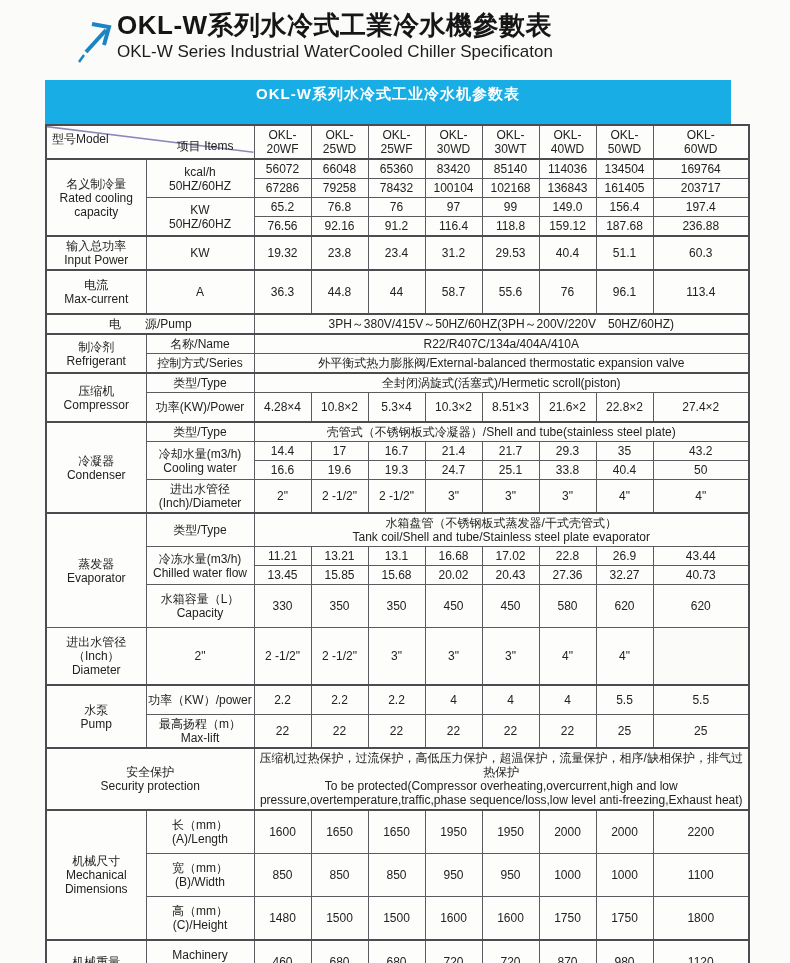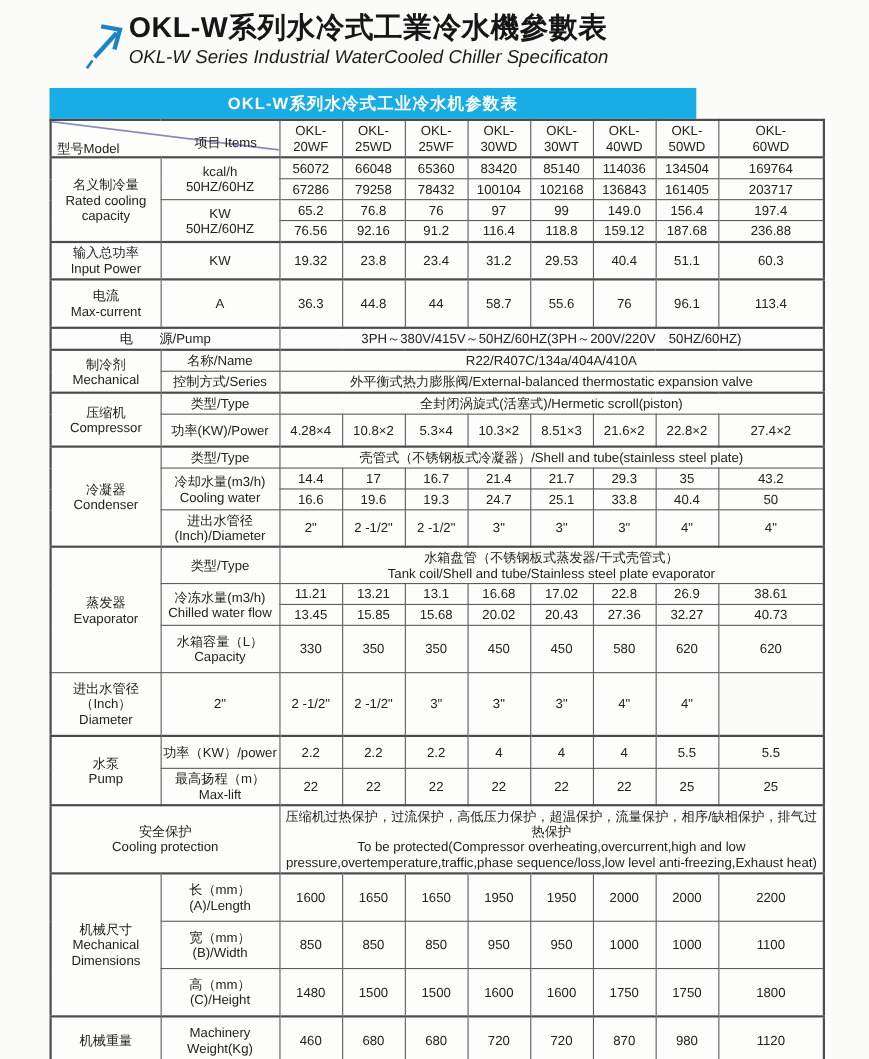--- a/index.html
+++ b/index.html
@@ -17,26 +17,26 @@
     background:#fbfbf9;
     color:var(--ink);
     font-family:"Liberation Sans", sans-serif;
   }
   .page{padding:8px 40px 14px 45px;}
 
   
   .doc-header{display:flex;align-items:flex-start;gap:0;margin:2px 0 16px 28px;}
   .logo{width:44px;height:52px;flex:0 0 auto;margin-top:2px;}
   .titles h1{margin:0;font-size:26px;line-height:30px;font-weight:bold;color:#161616;letter-spacing:0.5px;}
-  .titles h2{margin:1px 0 0;font-size:17px;line-height:21px;font-weight:normal;color:#1c1c1c;font-style:italic;}
+  .titles h2{margin:1px 0 0;font-size:17px;line-height:21px;font-weight:normal;color:#1c1c1c;}
 
   
   .banner{
-    width:588px;background:var(--accent);color:#fff;text-align:center;
-    font-size:15px;font-weight:bold;letter-spacing:1px;padding:5px 0 4px;
+    width:686px;background:var(--accent);color:#fff;text-align:center;
+    font-size:15px;font-weight:bold;letter-spacing:1px;padding:5px 0 20px;
   }
   table.spec{
     border-collapse:collapse;width:703px;table-layout:fixed;
     border:2px solid var(--grid-strong);
   }
   table.spec td{
     border:1px solid var(--grid);
     text-align:center;vertical-align:middle;
     font-size:12px;line-height:14px;
     padding:2px 1px;
@@ -46,21 +46,21 @@
   }
   td.lab, td.item{background:var(--gray);}
   td.mh{background:var(--hgray);font-size:12.5px;padding:3px 1px;}
   td.vgray{background:var(--gray);}
   td.left{text-align:left;padding-left:5px;padding-right:4px;}
   tr.sec > td{border-top:2px solid var(--grid-strong);}
   tr.tall > td{padding-top:7px;padding-bottom:7px;}
 
   td.corner{position:relative;background:var(--hgray);height:33px;padding:0;}
   td.corner svg{position:absolute;left:0;top:0;width:100%;height:100%;}
-  .corner-model{position:absolute;left:5px;bottom:0;font-size:12px;}
+  .corner-model{position:absolute;left:5px;bottom:12px;font-size:12px;}
   .corner-items{position:absolute;right:20px;bottom:5px;font-size:12px;}
 </style>
 </head>
 <body>
 
 <div class="page">
 
   <header class="doc-header">
     <div class="logo">
       <svg viewBox="0 0 44 52" width="44" height="52">
@@ -184,21 +184,21 @@
           <td class="">76</td>
           <td class="">96.1</td>
           <td class="">113.4</td>
         </tr>
         <tr class="sec ">
           <td colspan="2" class="lab">电　　源/Pump</td>
           <td colspan="8" class="vgray">3PH～380V/415V～50HZ/60HZ(3PH～200V/220V　50HZ/60HZ)</td>
         </tr>
         <tr class="sec ">
           <td rowspan="2" class="lab">制冷剂
-Mechanical</td>
+Refrigerant</td>
           <td class="item">名称/Name</td>
           <td colspan="8" class="">R22/R407C/134a/404A/410A</td>
         </tr>
         <tr class="">
           <td class="item">控制方式/Series</td>
           <td colspan="8" class="">外平衡式热力膨胀阀/External-balanced thermostatic expansion valve</td>
         </tr>
         <tr class="sec ">
           <td rowspan="2" class="lab">压缩机
 Compressor</td>
@@ -266,21 +266,21 @@
         <tr class="">
           <td rowspan="2" class="item">冷冻水量(m3/h)
 Chilled water flow</td>
           <td class="">11.21</td>
           <td class="">13.21</td>
           <td class="">13.1</td>
           <td class="">16.68</td>
           <td class="">17.02</td>
           <td class="">22.8</td>
           <td class="">26.9</td>
-          <td class="">38.61</td>
+          <td class="">43.44</td>
         </tr>
         <tr class="">
           <td class="">13.45</td>
           <td class="">15.85</td>
           <td class="">15.68</td>
           <td class="">20.02</td>
           <td class="">20.43</td>
           <td class="">27.36</td>
           <td class="">32.27</td>
           <td class="">40.73</td>
@@ -329,21 +329,21 @@
           <td class="">22</td>
           <td class="">22</td>
           <td class="">22</td>
           <td class="">22</td>
           <td class="">22</td>
           <td class="">25</td>
           <td class="">25</td>
         </tr>
         <tr class="sec ">
           <td colspan="2" class="lab">安全保护
-Cooling protection</td>
+Security protection</td>
           <td colspan="8" class="vgray left">压缩机过热保护，过流保护，高低压力保护，超温保护，流量保护，相序/缺相保护，排气过热保护
 To be protected(Compressor overheating,overcurrent,high and low
 pressure,overtemperature,traffic,phase sequence/loss,low level anti-freezing,Exhaust heat)</td>
         </tr>
         <tr class="sec tall">
           <td rowspan="3" class="lab">机械尺寸
 Mechanical
 Dimensions</td>
           <td class="item">长（mm）(A)/Length</td>
           <td class="">1600</td>

